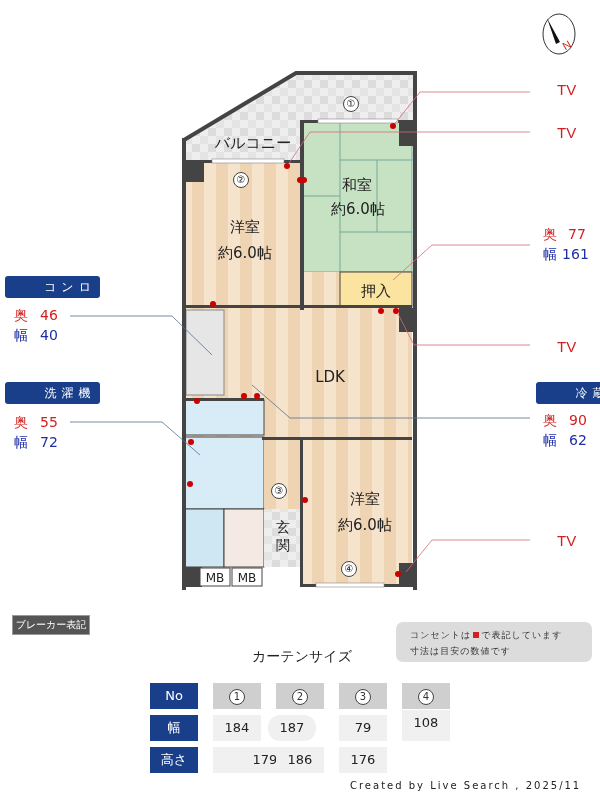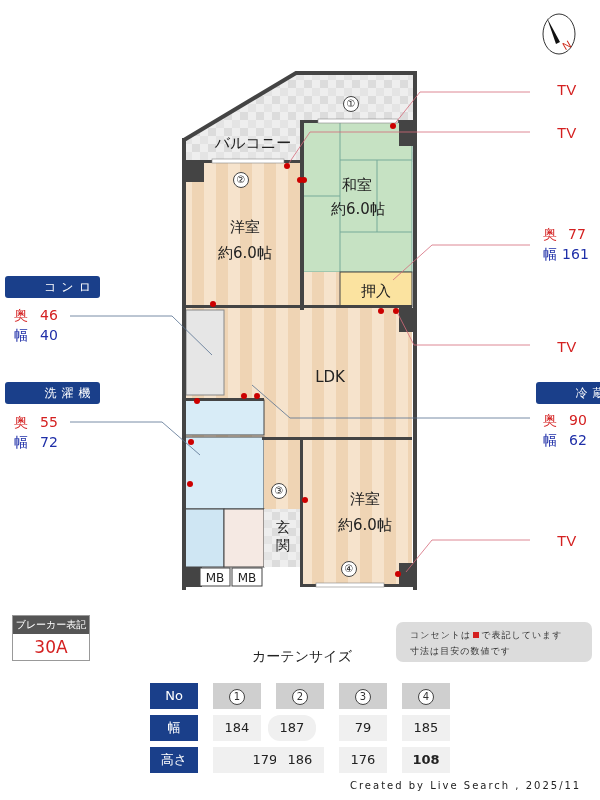--- a/index.html
+++ b/index.html
@@ -156,21 +156,20 @@
 </div>
 
 <div class="tag" style="left:536px;top:382px;width:60px;">冷蔵庫</div>
 <div class="abs" style="left:543px;top:410px;">
   <div><span class="dep">奥</span><span class="dep" style="margin-left:12px">90</span></div>
   <div><span class="wid">幅</span><span class="wid" style="margin-left:12px">62</span></div>
 </div>
 
 <div class="abs" style="left:12px;top:615px;width:76px;border:1px solid #999;">
   <div style="background:#555;color:#fff;font-size:10px;text-align:center;height:18px;line-height:18px;">ブレーカー表記</div>
-  <div style="color:#d42020;font-size:17px;text-align:center;height:26px;line-height:26px;">30A</div>
 </div>
 
 <div class="abs" style="left:396px;top:622px;width:196px;height:40px;background:#dcdcdc;border-radius:7px;font-size:9px;letter-spacing:1px;color:#333;">
   <div style="position:absolute;left:14px;top:7px;"><span>コンセントは</span><span style="display:inline-block;width:6px;height:6px;background:#d42020;margin:0 2px;"></span><span>で表記しています</span></div>
   <div style="position:absolute;left:14px;top:23px;">寸法は目安の数値です</div>
 </div>
 
 <div class="abs" style="left:252px;top:648px;font-size:14px;">カーテンサイズ</div>
 <div class="tbl-cell hdr" style="left:150px;top:683px;">No</div>
 <div class="tbl-cell hdr" style="left:150px;top:715px;">幅</div>
@@ -182,15 +181,15 @@
 <div class="tbl-cell gray" style="left:402px;top:683px;"><span class="circ">4</span></div>
 
 <div class="tbl-cell light" style="left:213px;top:715px;">184</div>
 <div class="tbl-cell light" style="left:268px;top:715px;border-radius:12px;">187</div>
 <div class="tbl-cell light" style="left:339px;top:715px;">79</div>
 <div class="tbl-cell light" style="left:402px;top:715px;">185</div>
 
 <div class="tbl-cell light" style="left:213px;top:747px;padding-left:28px;">179</div>
 <div class="tbl-cell light" style="left:276px;top:747px;">186</div>
 <div class="tbl-cell light" style="left:339px;top:747px;">176</div>
-<div class="tbl-cell light" style="left:402px;top:747px;font-weight:bold;">108</div>
+<div class="tbl-cell light" style="left:402px;top:710px;">108</div>
 
 <div class="abs" style="left:350px;top:780px;font-size:10px;letter-spacing:2px;color:#222;">Created by Live Search , 2025/11</div>
 
 </body></html>

